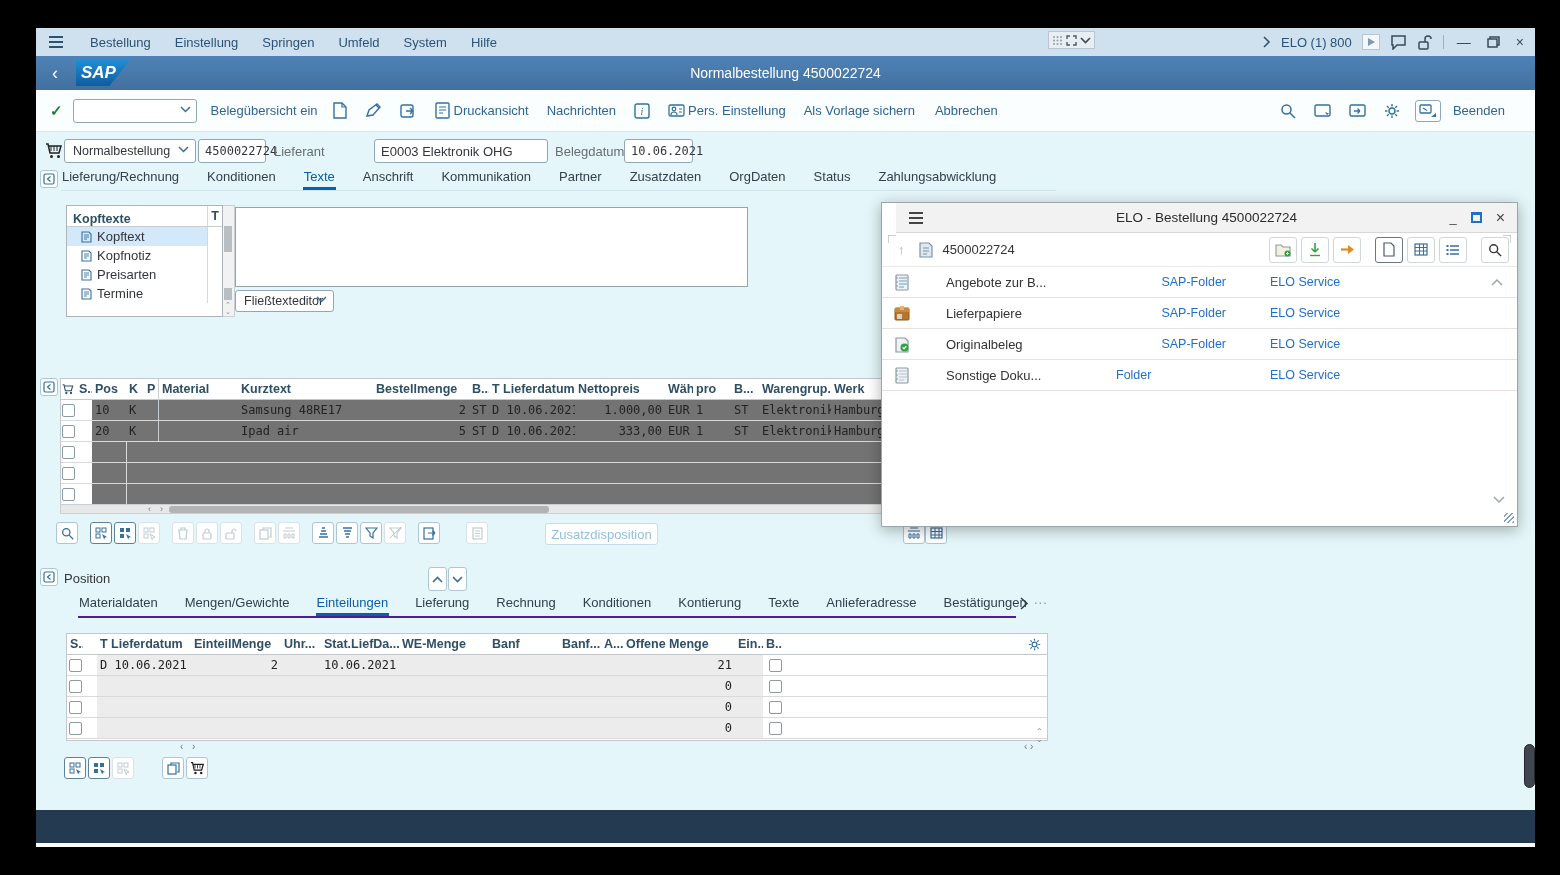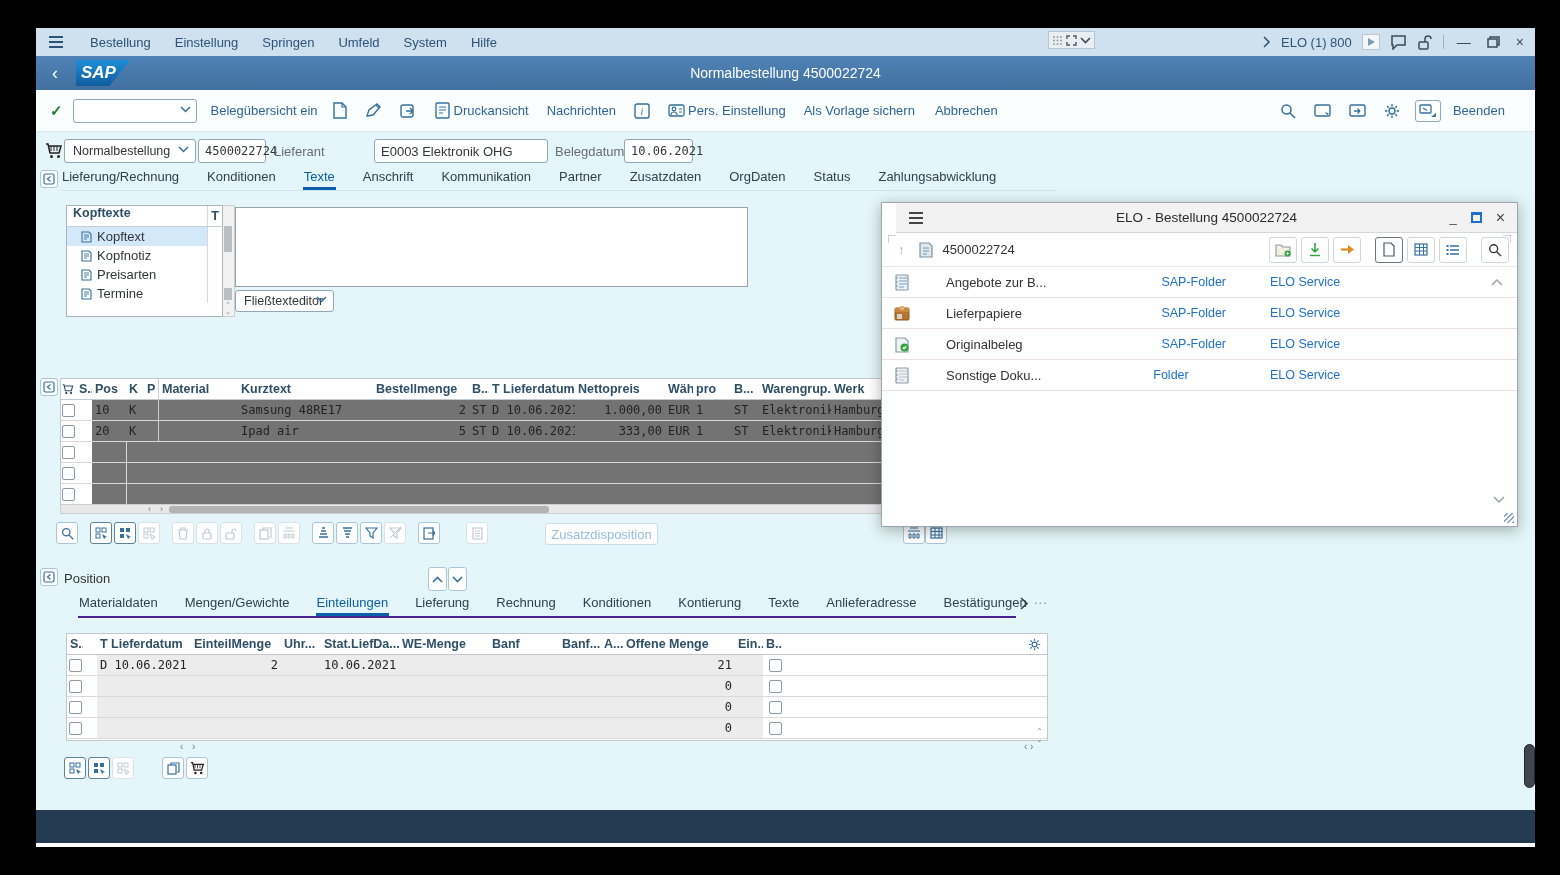--- a/index.html
+++ b/index.html
@@ -48,21 +48,21 @@
     display:flex;align-items:center;justify-content:center;}
   .abs{position:absolute;}
 
   
   .tabs{display:flex;gap:26px;font-size:13px;color:#32414c;align-items:flex-end;}
   .tab{padding:4px 1px 6px 1px;cursor:default;white-space:nowrap;}
   .tab.active{color:#0a5fa8;border-bottom:3px solid #0a5fa8;padding-bottom:3px;}
 
   
   .ktx{background:#fff;border:1px solid #aab4ba;font-size:13px;color:#32363a;}
-  .ktx-head{display:flex;border-bottom:1px solid #c7cdd1;height:21px;align-items:flex-start;font-weight:bold;color:#2f4f66;font-size:12.5px;}
+  .ktx-head{display:flex;border-bottom:1px solid #c7cdd1;height:21px;align-items:flex-end;font-weight:bold;color:#2f4f66;font-size:12.5px;}
   .ktx-row{display:flex;height:19px;align-items:center;}
   .ktx-row .nm{flex:1;display:flex;align-items:center;gap:5px;padding-left:14px;height:100%;}
   .ktx-row .tcol,.ktx-head .tcol{width:15px;border-left:1px solid #d4d8db;height:100%;display:flex;align-items:center;justify-content:center;}
   .ktx-row.selected .nm{background:#d3e8f8;}
   .textarea{background:#fff;border:1px solid #98a3aa;}
   .scrollstrip{background:#f2f2f2;border:1px solid #c9cfd3;border-left:none;}
   .thumb{background:#b9bec2;}
 
   
   .sgrid{display:grid;font-size:12px;}
@@ -898,21 +898,21 @@
         <span class="elo-link" style="width:110px;text-align:right">SAP-Folder</span>
         <span class="elo-link" style="margin-left:44px">ELO Service</span>
       </div>
       <div class="elo-row">
         <svg style="margin-left:12px" width="16" height="17" viewBox="0 0 16 17">
             <rect x="2" y="1" width="12" height="15" rx="1" stroke="#8a9aa6" fill="#eef2f5" stroke-width="1.2"></rect>
             <path d="M5 4h8M5 7h8M5 10h8M5 13h5" stroke="#b8c2ca" stroke-width="1.2"></path>
             <path d="M2 4h2M2 8h2M2 12h2" stroke="#8a9aa6" stroke-width="1.2"></path>
           </svg>
         <span style="margin-left:36px;width:170px">Sonstige Doku...</span>
-        <span class="elo-link" style="width:110px;text-align:center">Folder</span>
+        <span class="elo-link" style="width:110px;text-align:left">Folder</span>
         <span class="elo-link" style="margin-left:44px">ELO Service</span>
       </div>
 
       <span style="position:absolute;right:12px;bottom:22px">
           <svg width="12" height="8" viewBox="0 0 12 8">
             <path d="M1 1l5 5 5-5" stroke="#9aa5ad" fill="none" stroke-width="1.5"></path>
           </svg>
         </span>
       <span class="grip"></span>
     </div>

